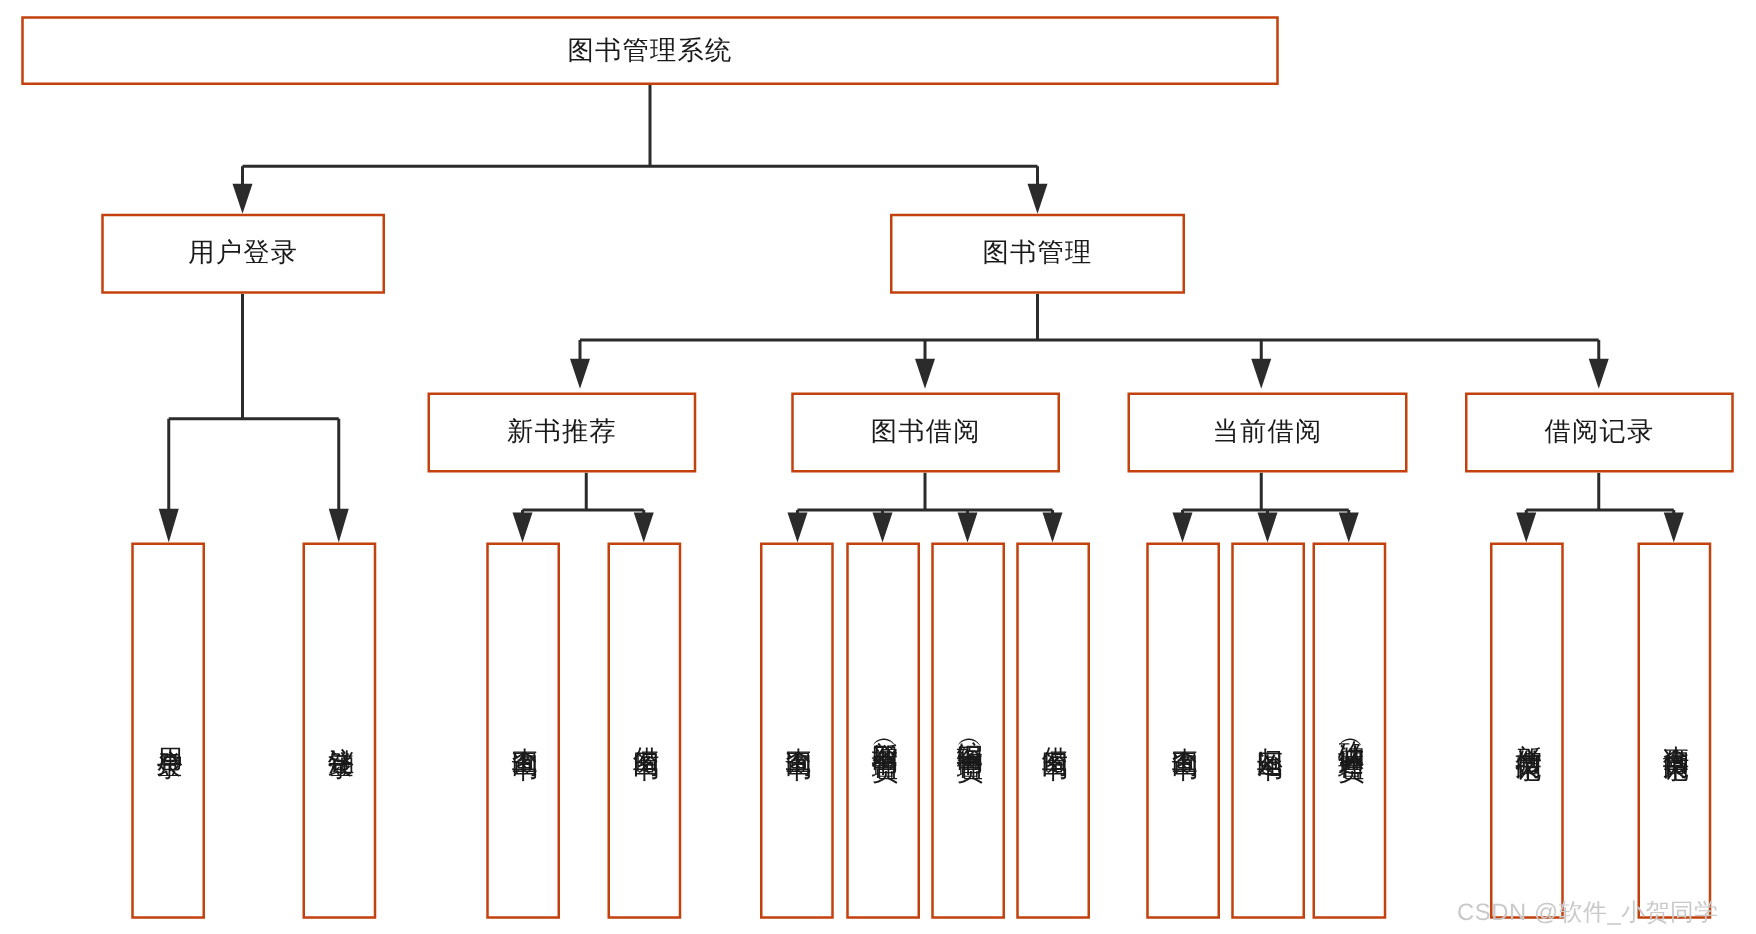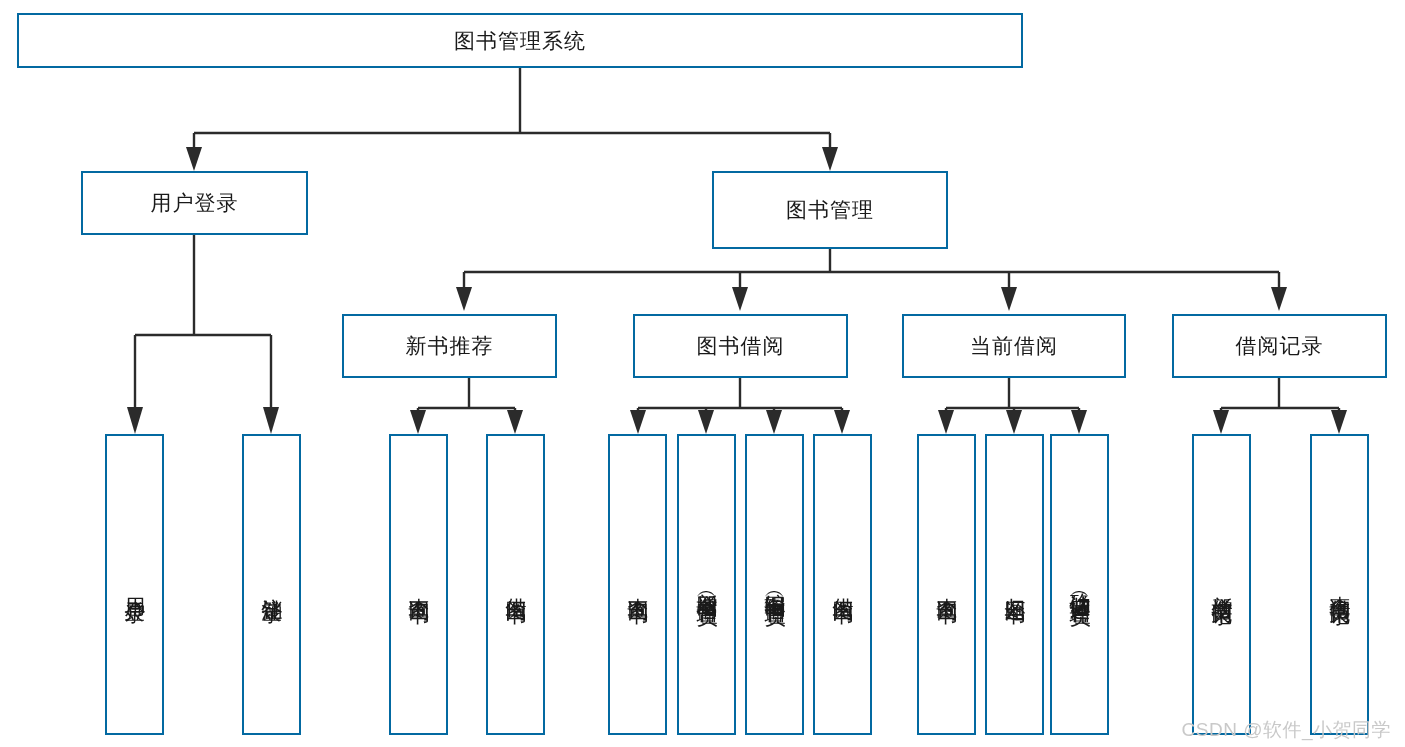--- a/index.html
+++ b/index.html
@@ -10,21 +10,21 @@
     overflow:hidden;
     position:relative;
   }
   #diagram{
     position:absolute;left:0;top:0;width:1405px;height:747px;
   }
   .node{
     position:absolute;
     box-sizing:border-box;
     background:#ffffff;
-    border:2px solid #0369a1;
+    border:2px solid #c2410c;
     display:flex;
     align-items:center;
     justify-content:center;
     color:#1a1a1a;
   }
   .node-h{
     font-size:21px;
     letter-spacing:1px;
     line-height:1.1;
   }
@@ -45,21 +45,21 @@
     pointer-events:none;
   }
   svg.links path, svg.links line{
     stroke:#2b2b2b;
     stroke-width:2.4;
     fill:none;
   }
   svg.links polygon{ fill:#2b2b2b; }
   #watermark{
     position:absolute;
-    right:14px;
+    right:30px;
     bottom:4px;
     font-size:19px;
     color:#c9c9c9;
     letter-spacing:0.5px;
     white-space:nowrap;
     user-select:none;
   }
 </style>
 </head>
 <body>
@@ -130,21 +130,21 @@
     <line x1="1339" y1="408" x2="1339" y2="412"></line>
   </svg>
 
   <div class="node node-h" style="left:17px;top:13px;width:1006px;height:55px;">
     <span>图书管理系统</span>
   </div>
 
   <div class="node node-h" style="left:81px;top:171px;width:227px;height:64px;">
     <span>用户登录</span>
   </div>
-  <div class="node node-h" style="left:712px;top:171px;width:236px;height:78px;">
+  <div class="node node-h" style="left:712px;top:171px;width:236px;height:64px;">
     <span>图书管理</span>
   </div>
 
   <div class="node node-h" style="left:342px;top:314px;width:215px;height:64px;">
     <span>新书推荐</span>
   </div>
   <div class="node node-h" style="left:633px;top:314px;width:215px;height:64px;">
     <span>图书借阅</span>
   </div>
   <div class="node node-h" style="left:902px;top:314px;width:224px;height:64px;">

